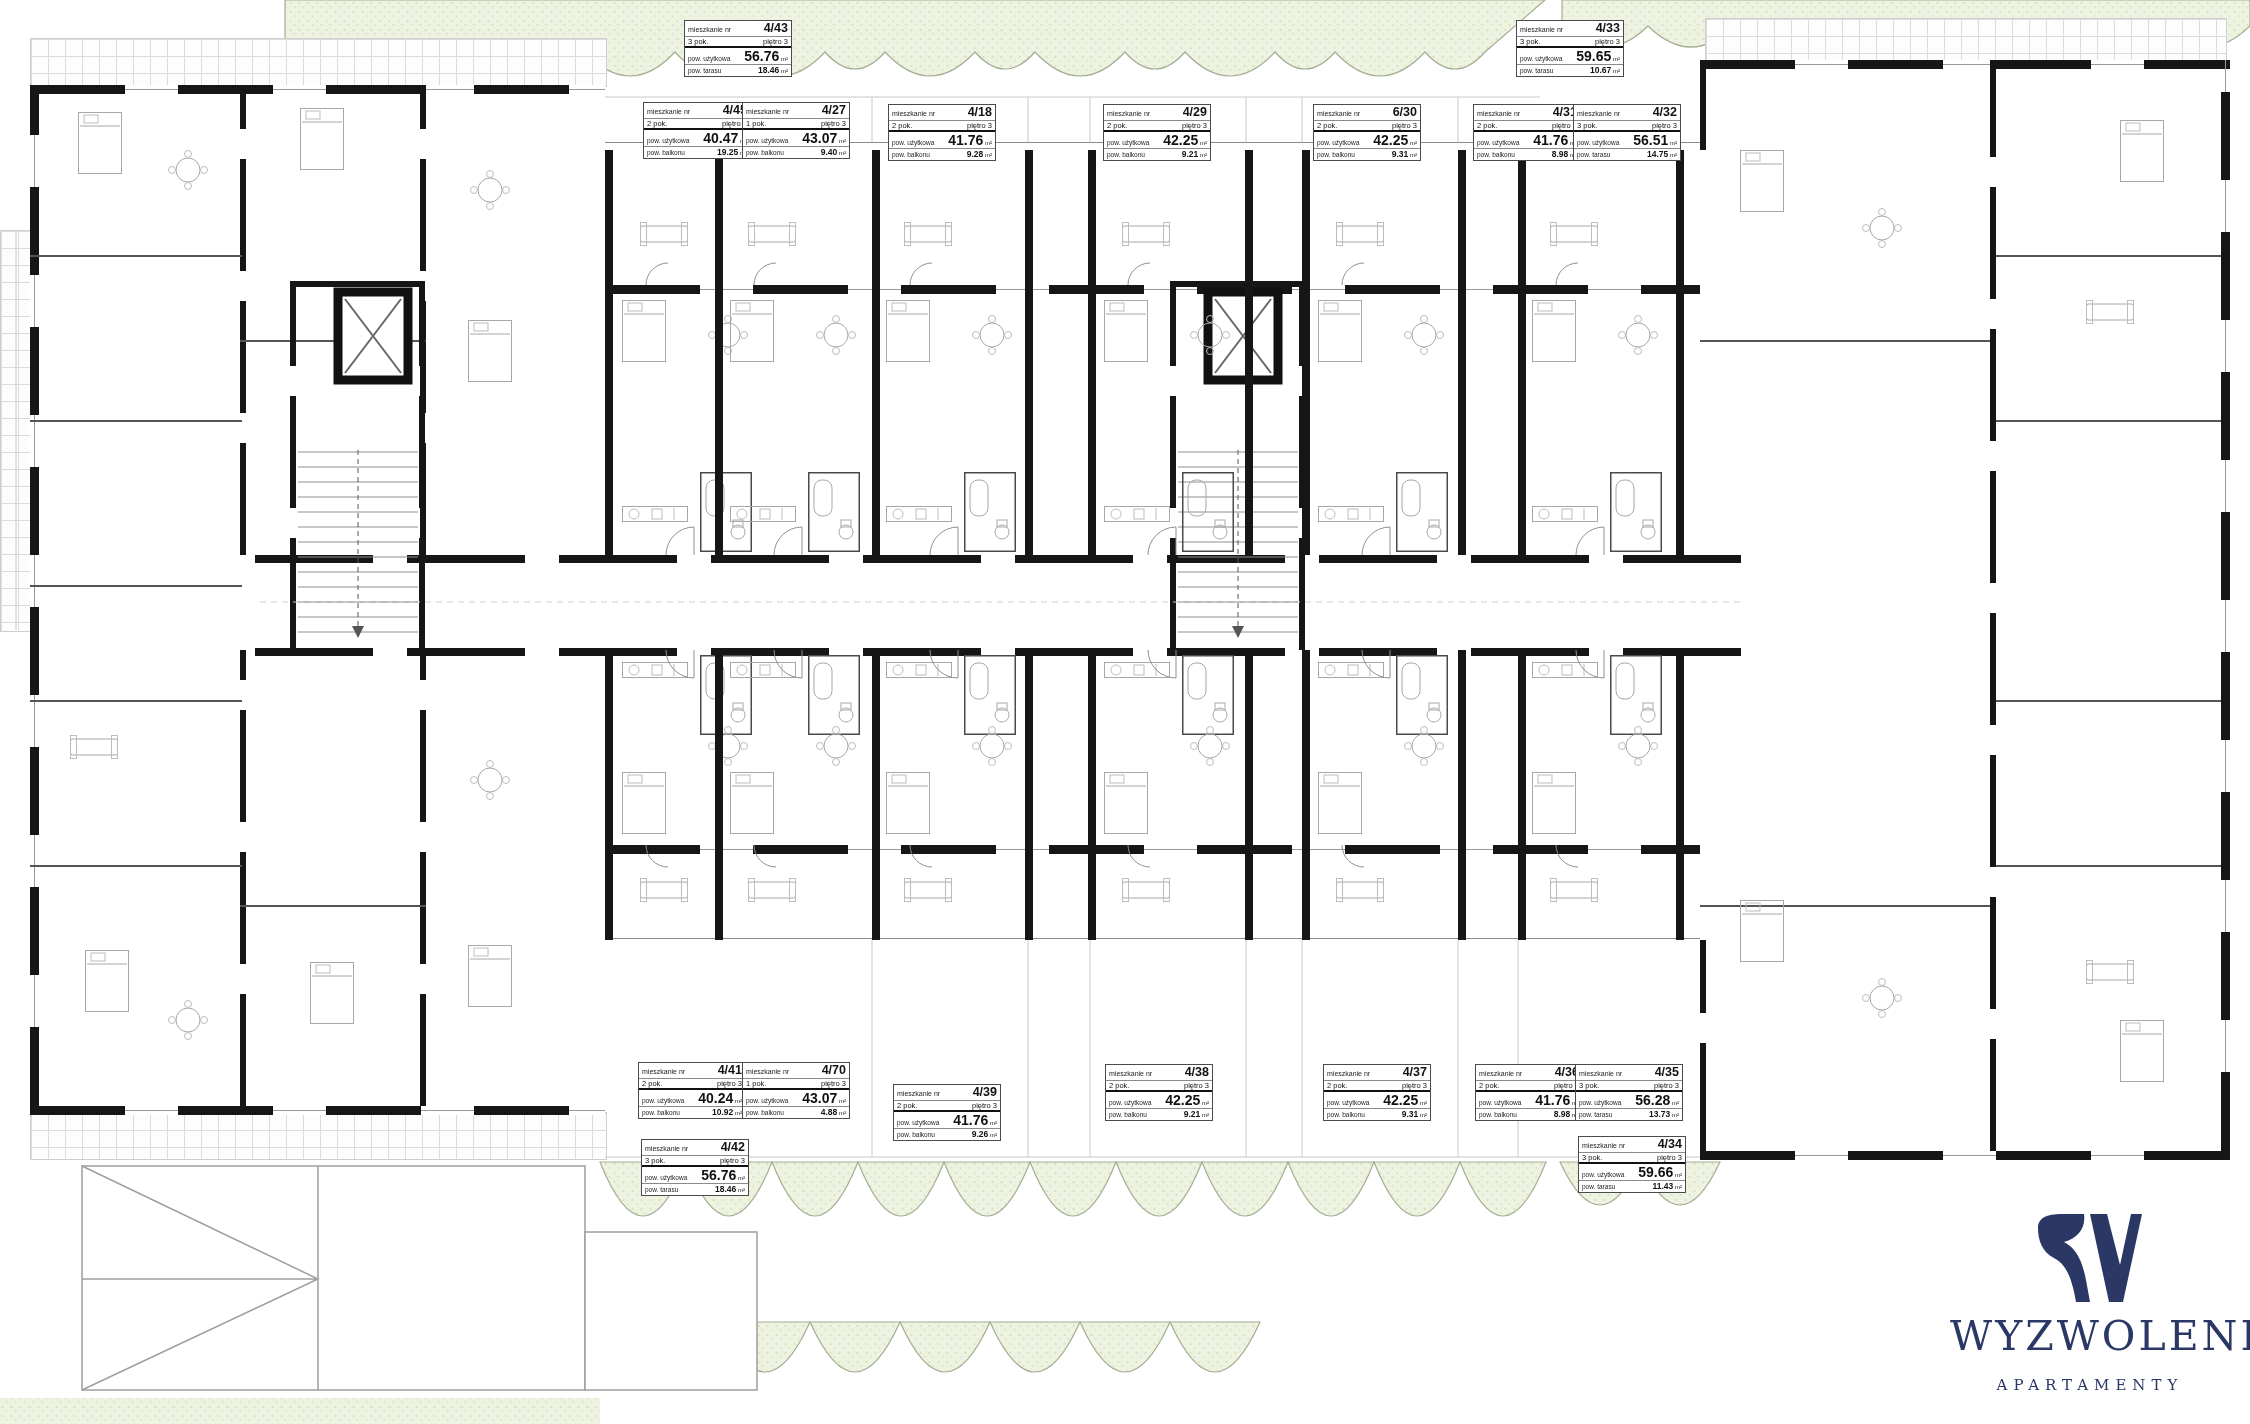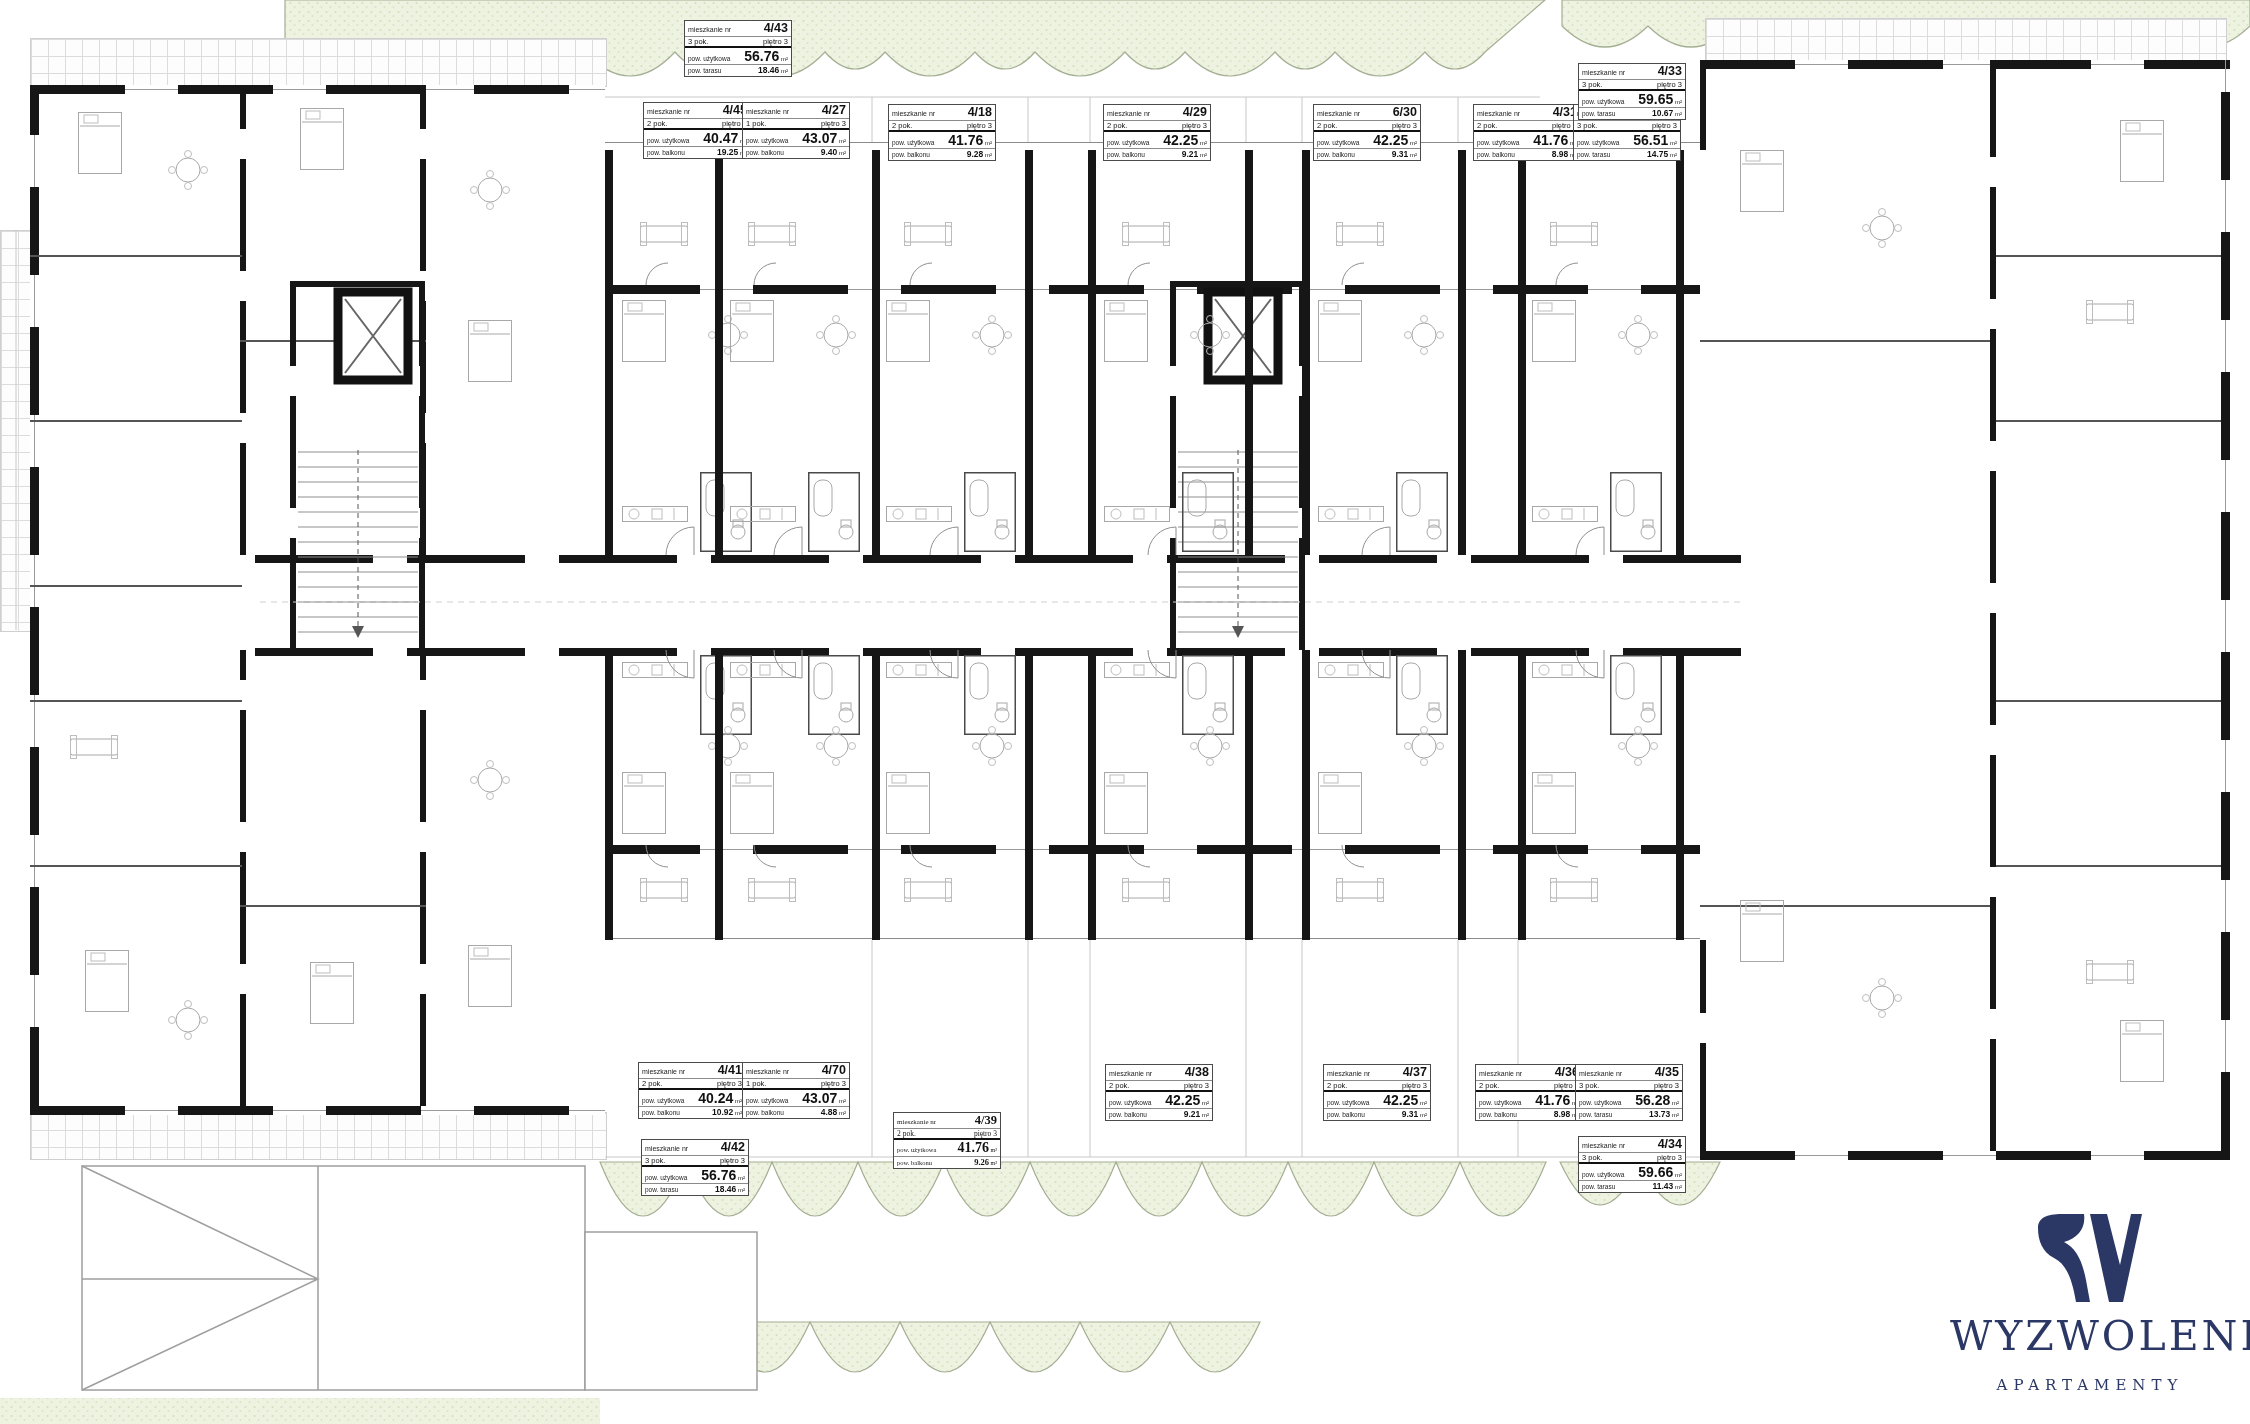--- a/index.html
+++ b/index.html
@@ -448,21 +448,21 @@
       </div>
       <div class="r r3">
         <span class="t-arealbl">pow. użytkowa</span>
         <span class="t-area"><b class="t-area-v">56.51</b><span class="m2"> m²</span></span>
       </div>
       <div class="r r4">
         <span class="t-outlbl">pow. tarasu</span>
         <span class="t-out"><span class="t-out-v">14.75</span><span class="m2"> m²</span></span>
       </div>
     </div>
-    <div class="tag" style="left: 1578px; top: 20px; margin-top: 43px;">
+    <div class="tag" style="left: 1516px; top: 20px;">
       <div class="r r1">
         <span class="t-pref">mieszkanie nr</span>
         <span class="t-num">4/33</span>
       </div>
       <div class="r r2">
         <span class="t-rooms">3 pok.</span>
         <span class="t-floor">piętro 3</span>
       </div>
       <div class="r r3">
         <span class="t-arealbl">pow. użytkowa</span>
@@ -502,21 +502,21 @@
       </div>
       <div class="r r3">
         <span class="t-arealbl">pow. użytkowa</span>
         <span class="t-area"><b class="t-area-v">43.07</b><span class="m2"> m²</span></span>
       </div>
       <div class="r r4">
         <span class="t-outlbl">pow. balkonu</span>
         <span class="t-out"><span class="t-out-v">4.88</span><span class="m2"> m²</span></span>
       </div>
     </div>
-    <div class="tag" style="left: 893px; top: 1112px; font-family: Liberation Serif, serif;">
+    <div class="tag" style="left: 893px; top: 1084px;">
       <div class="r r1">
         <span class="t-pref">mieszkanie nr</span>
         <span class="t-num">4/39</span>
       </div>
       <div class="r r2">
         <span class="t-rooms">2 pok.</span>
         <span class="t-floor">piętro 3</span>
       </div>
       <div class="r r3">
         <span class="t-arealbl">pow. użytkowa</span>

